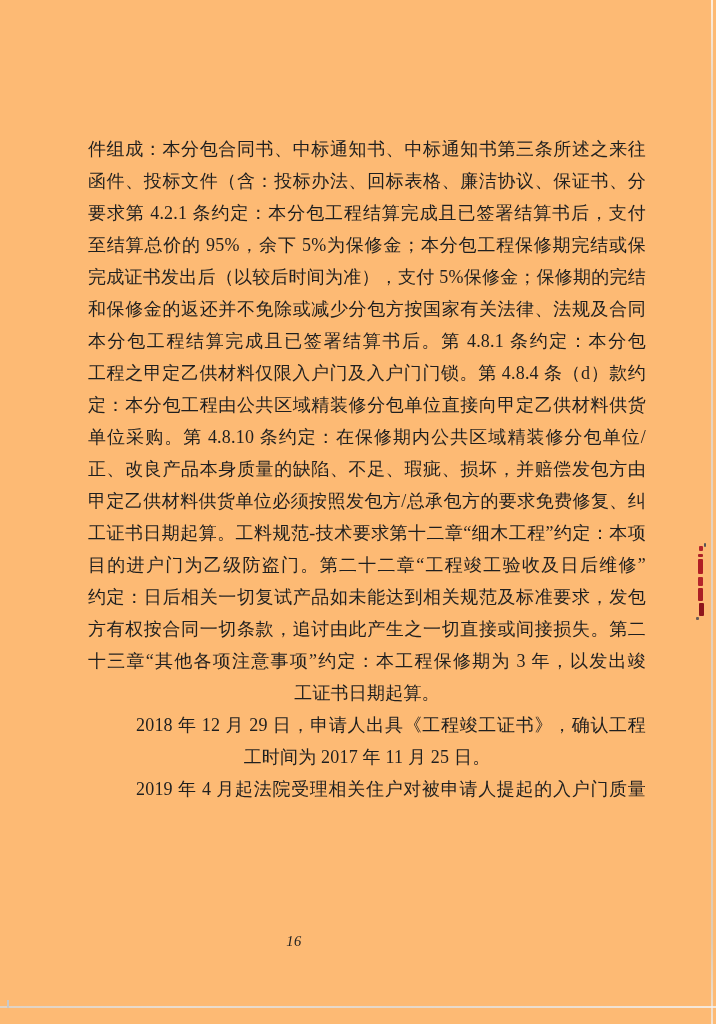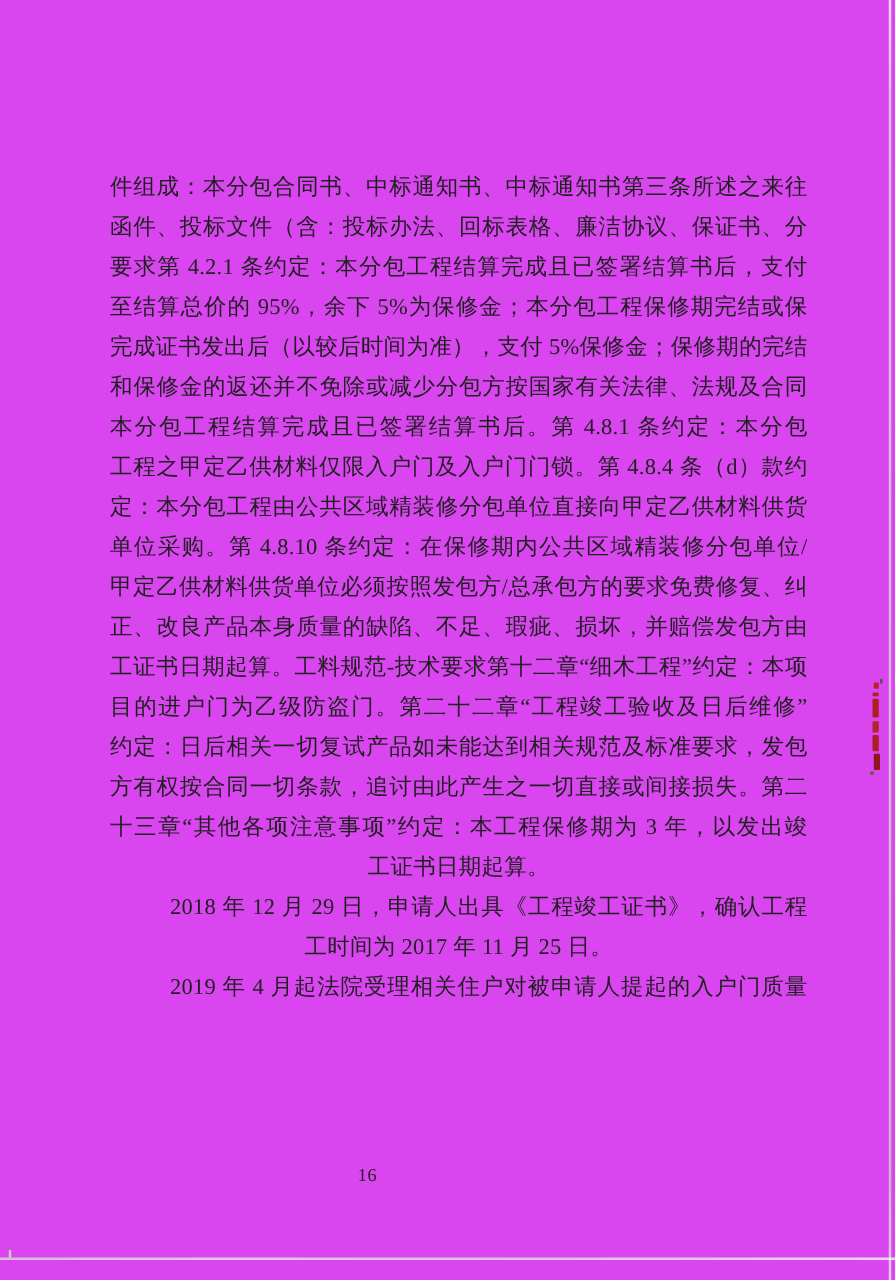--- a/index.html
+++ b/index.html
@@ -4,21 +4,21 @@
 <style>
   html, body {
     margin: 0;
     padding: 0;
     background: #ffffff;
   }
   .page {
     position: relative;
     width: 716px;
     height: 1024px;
-    background: #d946ef;
+    background: #fdba74;
     overflow: hidden;
     font-family: "Liberation Serif", "DejaVu Serif", serif;
   }
   
   .textblock {
     position: absolute;
     left: 88px;
     top: 133px;
     width: 558px;
     font-size: 18px;
@@ -44,20 +44,21 @@
   
   .pagenum {
     position: absolute;
     top: 933px;
     left: 0;
     width: 588px;
     text-align: center;
     font-size: 14.5px;
     color: #222222;
     letter-spacing: 0.5px;
+    font-style: italic;
   }
   
   .stamp {
     position: absolute;
     left: 0;
     top: 0;
     width: 716px;
     height: 1024px;
     pointer-events: none;
   }
@@ -107,22 +108,22 @@
     <div class="line j">件组成：本分包合同书、中标通知书、中标通知书第三条所述之来往</div>
     <div class="line j">函件、投标文件（含：投标办法、回标表格、廉洁协议、保证书、分</div>
     <div class="line j">要求第 4.2.1 条约定：本分包工程结算完成且已签署结算书后，支付</div>
     <div class="line j">至结算总价的 95%，余下 5%为保修金；本分包工程保修期完结或保修</div>
     <div class="line j">完成证书发出后（以较后时间为准），支付 5%保修金；保修期的完结</div>
     <div class="line j">和保修金的返还并不免除或减少分包方按国家有关法律、法规及合同</div>
     <div class="line j">本分包工程结算完成且已签署结算书后。第 4.8.1 条约定：本分包</div>
     <div class="line j">工程之甲定乙供材料仅限入户门及入户门门锁。第 4.8.4 条（d）款约</div>
     <div class="line j">定：本分包工程由公共区域精装修分包单位直接向甲定乙供材料供货</div>
     <div class="line j">单位采购。第 4.8.10 条约定：在保修期内公共区域精装修分包单位/</div>
+    <div class="line j">正、改良产品本身质量的缺陷、不足、瑕疵、损坏，并赔偿发包方由</div>
     <div class="line j">甲定乙供材料供货单位必须按照发包方/总承包方的要求免费修复、纠</div>
-    <div class="line j">正、改良产品本身质量的缺陷、不足、瑕疵、损坏，并赔偿发包方由</div>
     <div class="line j">工证书日期起算。工料规范-技术要求第十二章“细木工程”约定：本项</div>
     <div class="line j">目的进户门为乙级防盗门。第二十二章“工程竣工验收及日后维修”</div>
     <div class="line j">约定：日后相关一切复试产品如未能达到相关规范及标准要求，发包</div>
     <div class="line j">方有权按合同一切条款，追讨由此产生之一切直接或间接损失。第二</div>
     <div class="line j">十三章“其他各项注意事项”约定：本工程保修期为 3 年，以发出竣</div>
     <div class="line">工证书日期起算。</div>
     <div class="line j ind">2018 年 12 月 29 日，申请人出具《工程竣工证书》，确认工程竣</div>
     <div class="line">工时间为 2017 年 11 月 25 日。</div>
     <div class="line j ind">2019 年 4 月起法院受理相关住户对被申请人提起的入户门质量争</div>
   </div>

